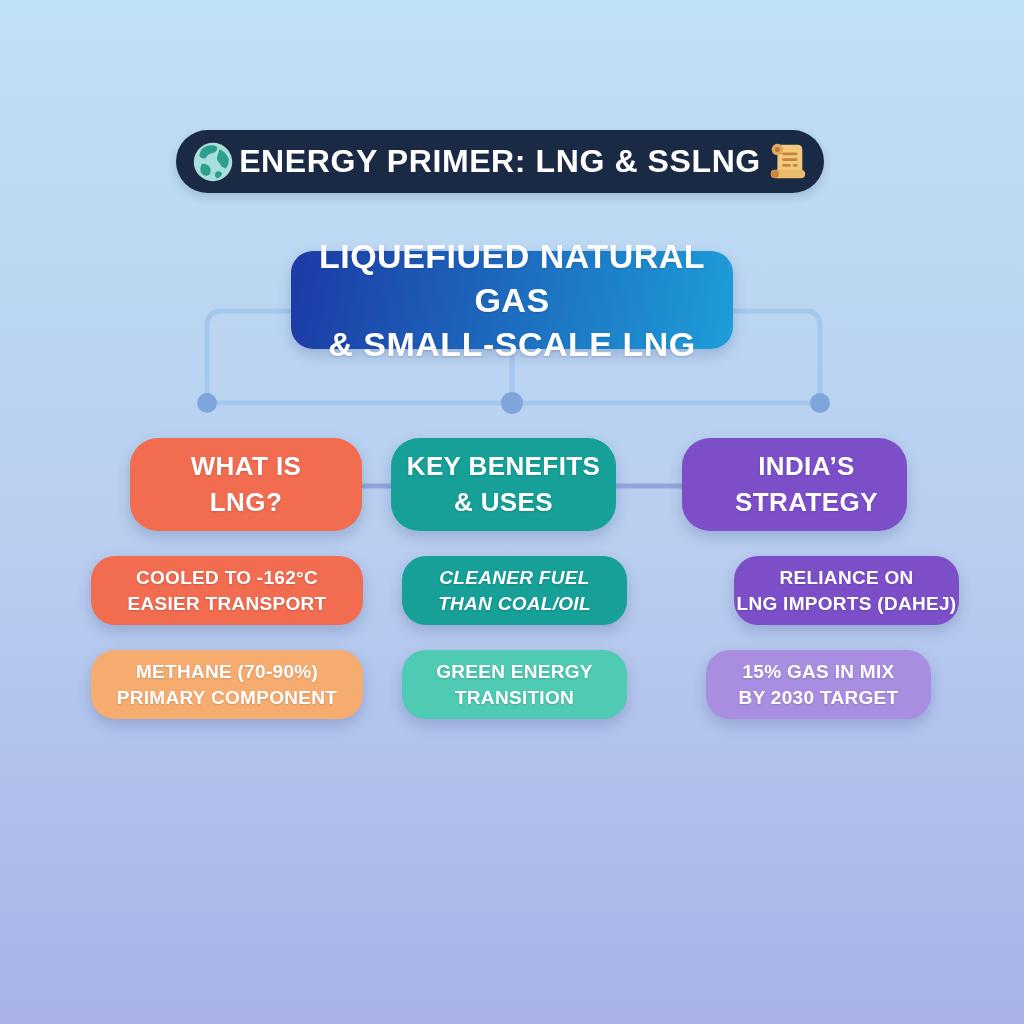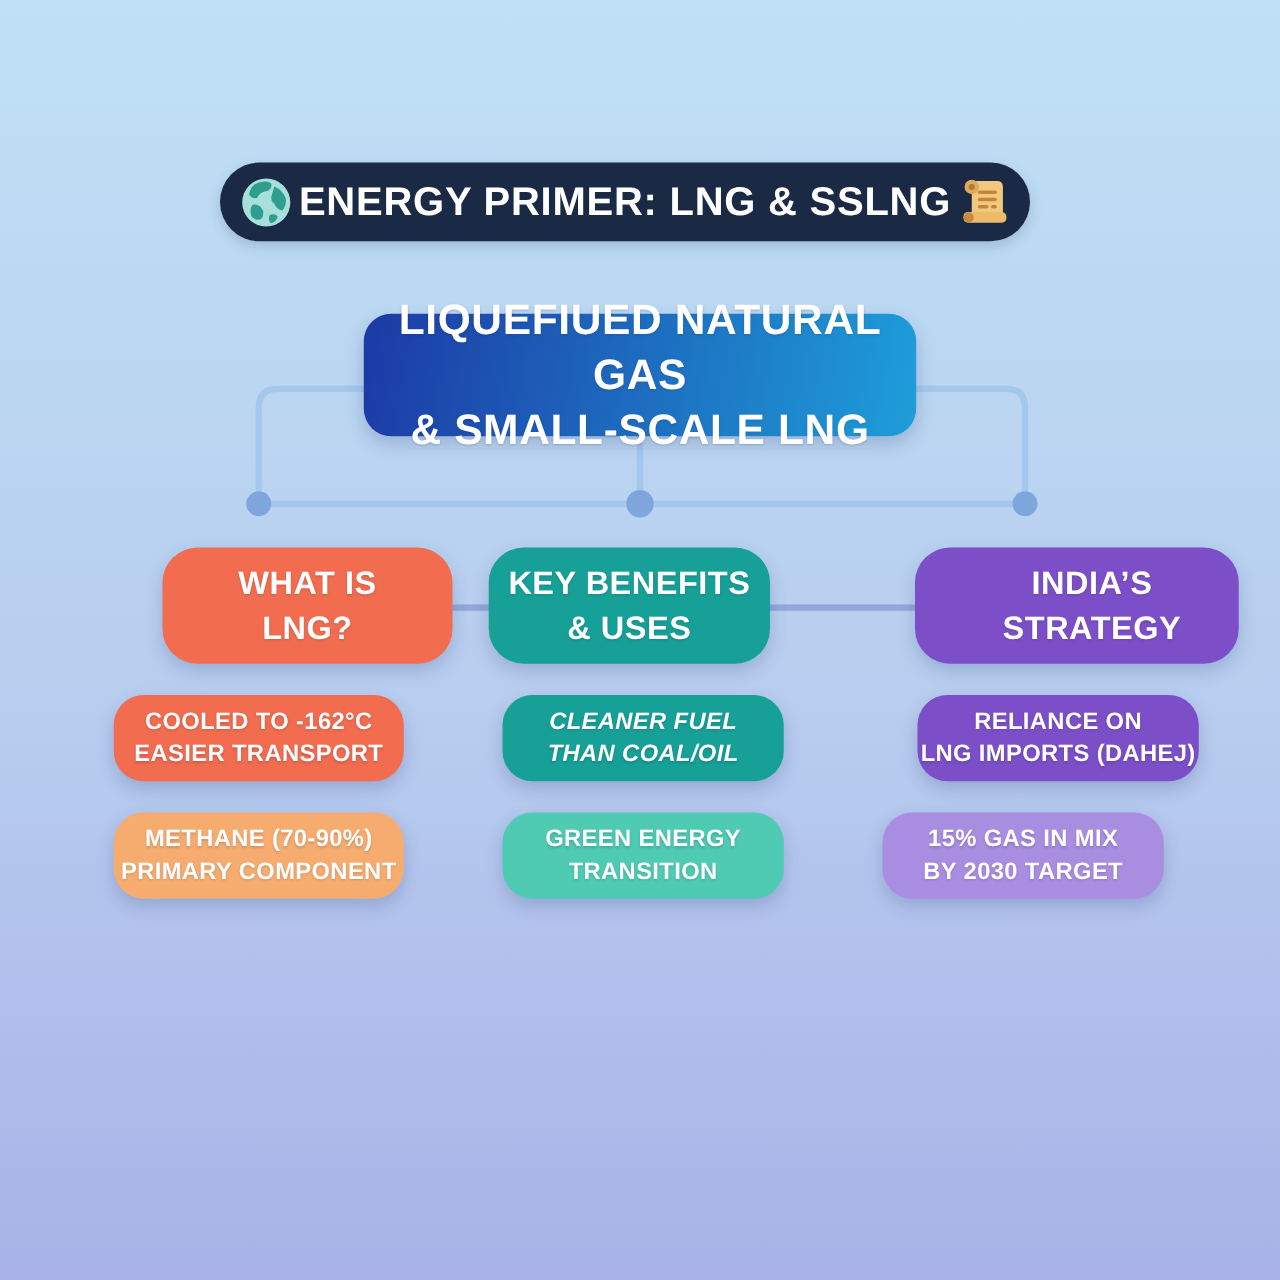--- a/index.html
+++ b/index.html
@@ -57,22 +57,22 @@
   }
   .root-node{
     left:291px;top:251px;width:442px;height:98px;
     border-radius:22px;
     background:linear-gradient(100deg,var(--node-blue-start) 0%,var(--node-blue-end) 100%);
     font-size:34px;line-height:1.3;letter-spacing:0.5px;
   }
   .cat{width:232px;height:93px;border-radius:28px;font-size:26px;line-height:1.35;letter-spacing:0.4px;top:438px;}
   .cat-1{left:91px;background:var(--orange);margin-left:39px;}
   .cat-2{left:391px;width:225px;background:var(--teal);}
-  .cat-3{left:732px;width:259px;background:var(--purple);padding-left:24px;}
-  .sub{width:232px;height:69px;border-radius:24px;font-size:19px;line-height:1.35;letter-spacing:0.3px;}
+  .cat-3{left:682px;width:225px;background:var(--purple);padding-left:24px;}
+  .sub{width:272px;height:69px;border-radius:24px;font-size:19px;line-height:1.35;letter-spacing:0.3px;}
   .row1{top:556px;}
   .row2{top:650px;}
   .sub-1{left:91px;}
   .sub-2{left:402px;width:225px;}
   .sub-3{left:706px;width:225px;}
   .c-orange{background:var(--orange);}
   .c-orange-light{background:var(--orange-light);}
   .c-teal{background:var(--teal);font-style:italic;}
   .c-teal-light{background:var(--teal-light);}
   .c-purple{background:var(--purple);margin-left:28px;}

